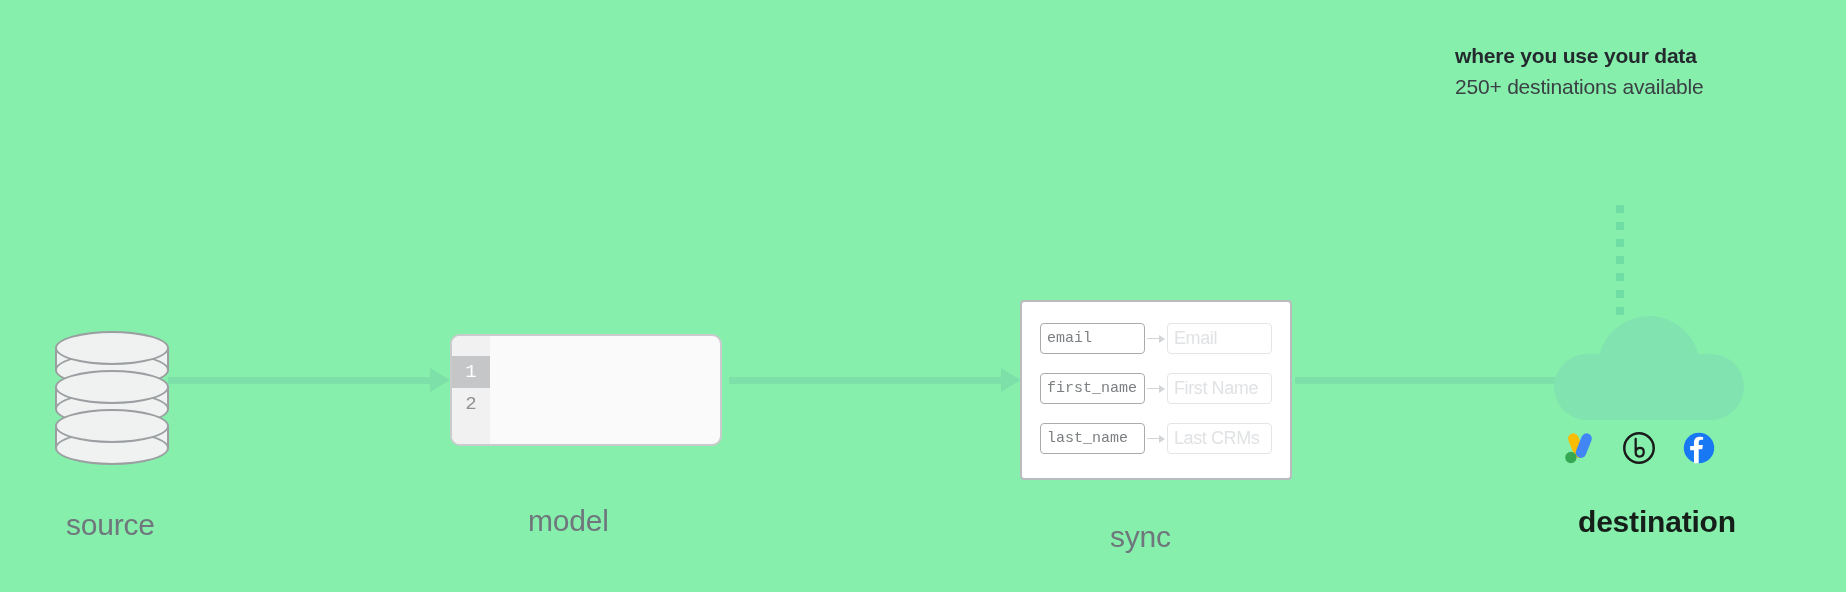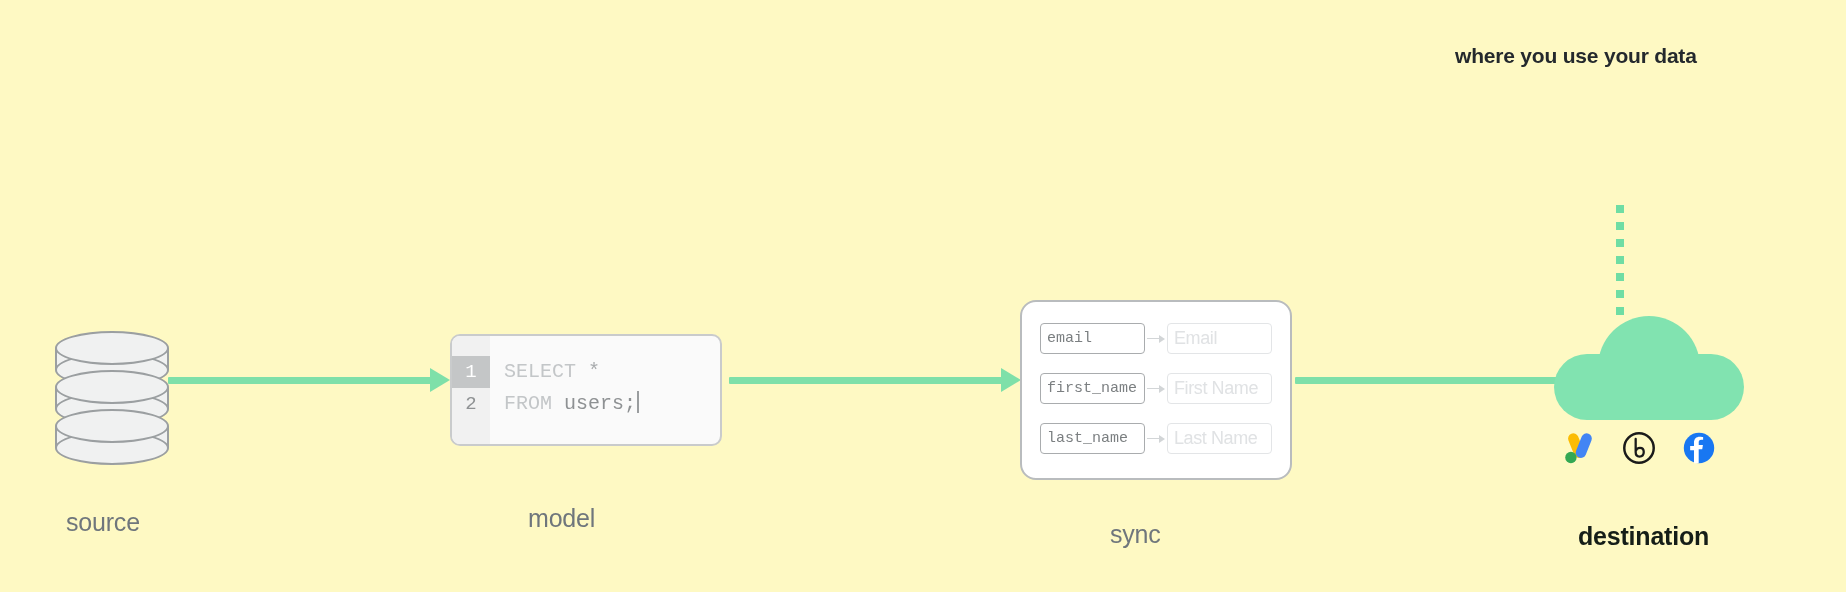--- a/index.html
+++ b/index.html
@@ -9,21 +9,21 @@
     background: #ffffff;
   }
   body {
     font-family: "Liberation Sans", sans-serif;
     -webkit-font-smoothing: antialiased;
   }
   #stage {
     position: relative;
     width: 1846px;
     height: 592px;
-    background: #fef9c3;
+    background: #86efac;
     overflow: hidden;
   }
 
   
   .annotation {
     position: absolute;
     left: 1455px;
     top: 40px;
     width: 380px;
     font-size: 21px;
@@ -38,33 +38,33 @@
   }
   .annotation .ann-line {
     display: block;
     font-weight: normal;
     color: #3b4044;
   }
 
   
   .stage-label {
     position: absolute;
-    font-size: 25px;
+    font-size: 30px;
     color: #6f767c;
     letter-spacing: -0.2px;
     white-space: nowrap;
   }
   .stage-label.strong {
     color: #151e18;
     font-weight: bold;
   }
   #label-source      { left: 66px;   top: 508px; }
   #label-model       { left: 528px;  top: 504px; }
   #label-sync        { left: 1110px; top: 520px; text-align: right; }
-  #label-destination { left: 1578px; top: 505px; margin-top: 17px; }
+  #label-destination { left: 1578px; top: 505px; }
 
   
   .connector {
     position: absolute;
     height: 30px;
     top: 366px;
   }
   .connector .shaft {
     position: absolute;
     left: 0;
@@ -191,21 +191,21 @@
   
   #sync-card {
     position: absolute;
     left: 1020px;
     top: 300px;
     width: 272px;
     height: 180px;
     box-sizing: border-box;
     background: #ffffff;
     border: 2px solid #b9bcbe;
-    border-radius: 16px;
+    border-radius: 4px;
     padding: 20px 18px;
   }
   .map-row {
     display: flex;
     align-items: center;
     height: 33px;
     margin-bottom: 17px;
   }
   .map-row:last-child { margin-bottom: 16px; }
   .map-src {
@@ -311,20 +311,21 @@
   }
   .brand-ico { width: 38px; height: 38px; display: block; }
 </style>
 </head>
 <body>
 
 <div id="stage">
 
   <div class="annotation">
     <span class="ann-title">where you use your data</span>
+    <span class="ann-line">250+ destinations available</span>
   </div>
 
   <div id="source-icon">
     <div class="db-body" id="db-seg-1-body"></div>
     <div class="db-disc" id="db-seg-1-bot"></div>
     <div class="db-disc" id="db-seg-1-top"></div>
     <div class="db-body" id="db-seg-2-body"></div>
     <div class="db-disc" id="db-seg-2-bot"></div>
     <div class="db-disc" id="db-seg-2-top"></div>
     <div class="db-body" id="db-seg-3-body"></div>
@@ -335,24 +336,20 @@
 
   <div class="connector" id="conn-1">
     <div class="shaft"></div>
     <div class="head"></div>
   </div>
 
   <div id="model-card">
     <div id="model-gutter">
       <div class="gutter-num active">1</div>
       <div class="gutter-num">2</div>
-    </div>
-    <div id="model-code">
-      <div class="code-line"><span class="kw">SELECT</span><span class="op"> *</span></div>
-      <div class="code-line"><span class="kw">FROM</span><span class="id"> users;</span><span class="caret"></span></div>
     </div>
   </div>
   <div class="stage-label" id="label-model">model</div>
 
   <div class="connector" id="conn-2">
     <div class="shaft"></div>
     <div class="head"></div>
   </div>
 
   <div id="sync-card">
@@ -371,21 +368,21 @@
         <div class="m-head"></div>
       </div>
       <div class="map-dst">First Name</div>
     </div>
     <div class="map-row">
       <div class="map-src">last_name</div>
       <div class="map-arrow">
         <div class="m-shaft"></div>
         <div class="m-head"></div>
       </div>
-      <div class="map-dst">Last Name</div>
+      <div class="map-dst">Last CRMs</div>
     </div>
   </div>
   <div class="stage-label" id="label-sync">sync</div>
 
   <div class="connector" id="conn-3">
     <div class="shaft"></div>
     <div class="head"></div>
   </div>
 
   <div id="dest-dots">

